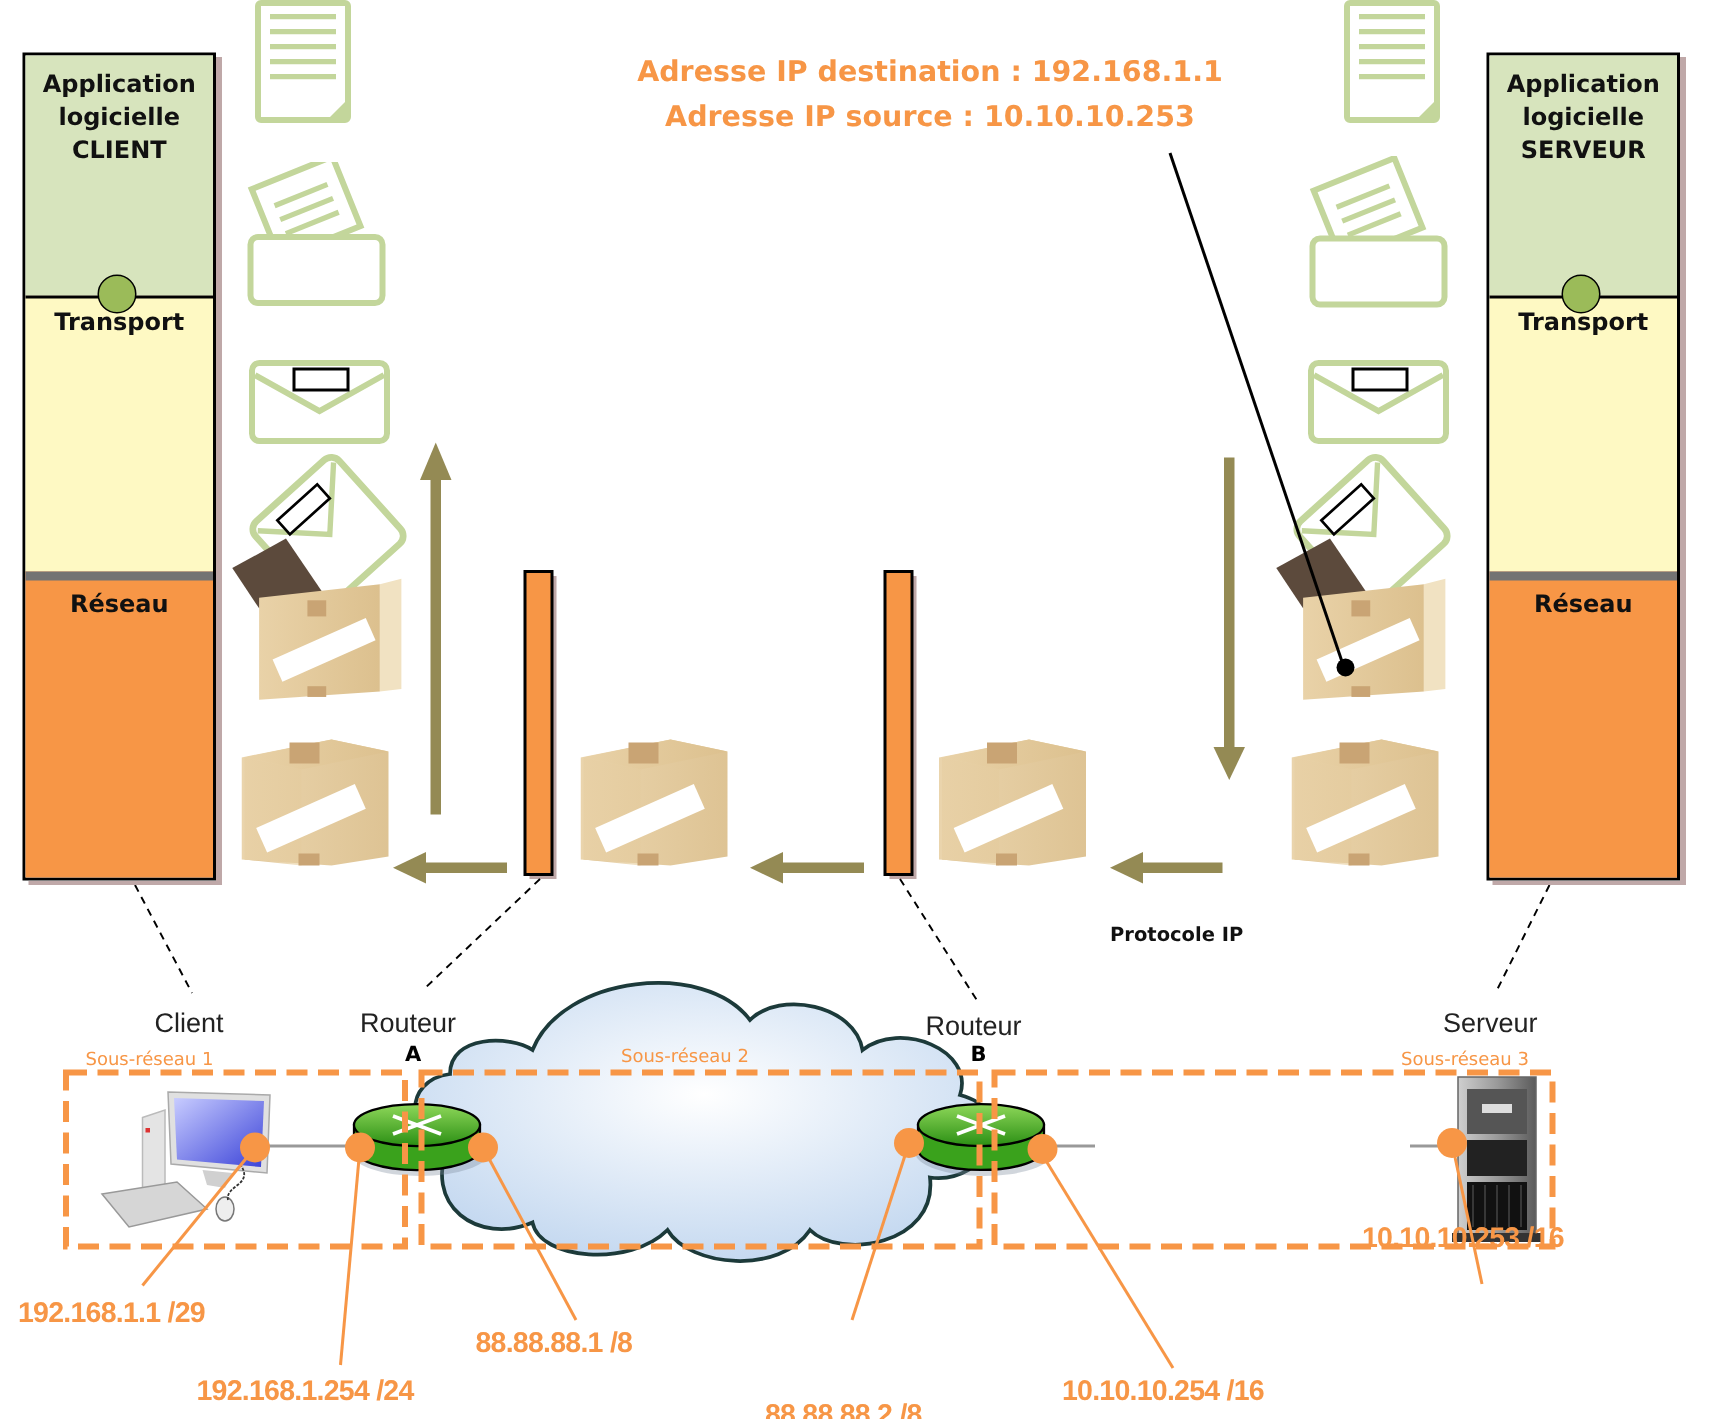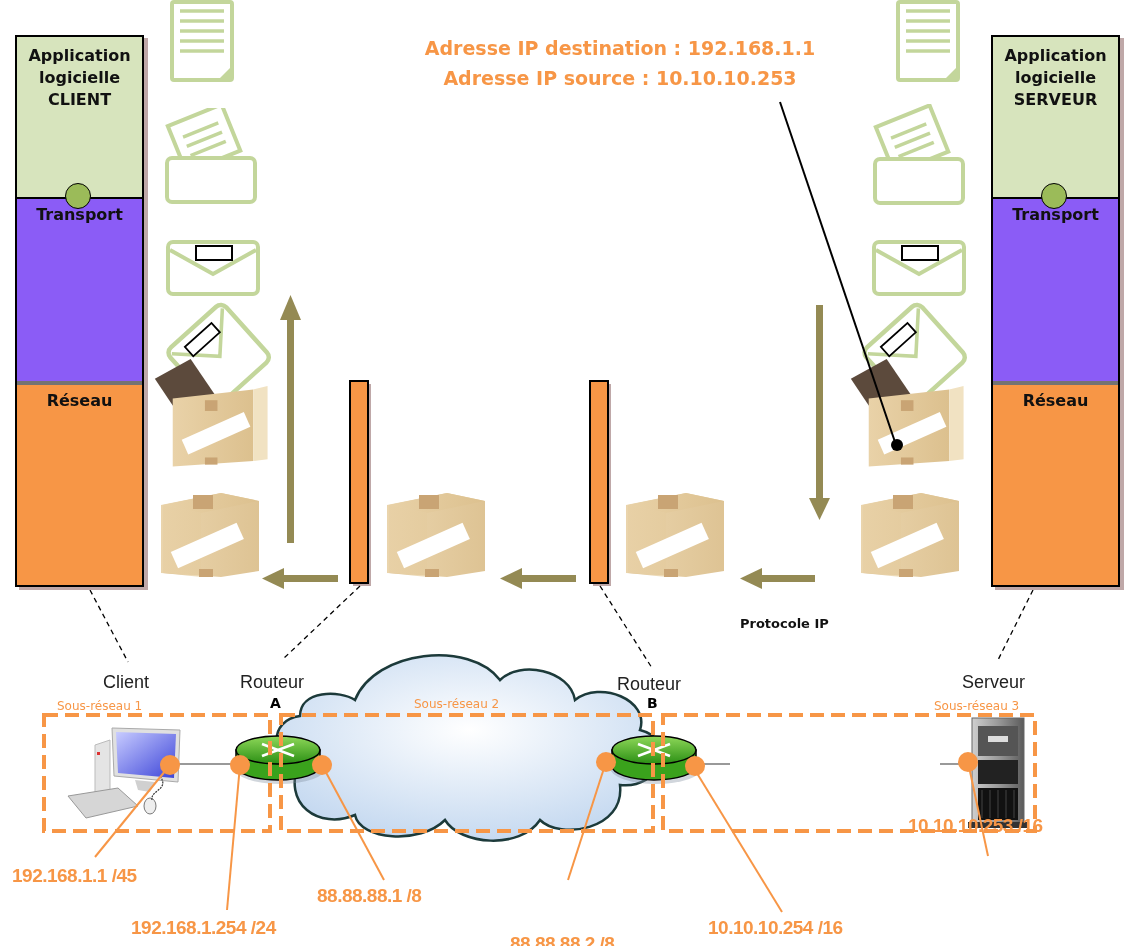--- a/index.html
+++ b/index.html
@@ -1,22 +1,22 @@
 <!DOCTYPE html>
 <html><head>
 <meta charset="utf-8">
 <style>
   html, body { margin:0; padding:0; background:#ffffff; }
   body { width:1139px; height:946px; position:relative; overflow:hidden; font-family:"Liberation Sans", sans-serif; }
   .abs { position:absolute; }
   .stack { position:absolute; left:15px; width:125px; border:2px solid #000; box-shadow:4px 3px 0 #bfa8a8; }
   .layer { position:absolute; left:0; width:100%; box-sizing:border-box; text-align:center; font-family:"DejaVu Sans", sans-serif; font-weight:bold; font-size:16px; color:#111; }
   .app { background:#d7e4bd; top:0; height:160px; padding-top:8px; line-height:22px; }
-  .transport { background:#8b5cf6; top:160px; height:184px; border-top:2px solid #000; padding-top:6px; }
-  .reseau { background:#f79646; top:344px; height:204px; border-top:4px solid #737373; padding-top:6px; }
+  .transport { background:#fef9c3; top:160px; height:184px; border-top:2px solid #000; padding-top:6px; }
+  .reseau { background:#f79646; top:344px; height:204px; border-top:6px solid #737373; padding-top:6px; }
   .sap { position:absolute; width:26px; height:26px; border-radius:50%; background:#9bbb59; border:1.5px solid #000; box-sizing:border-box; }
   .orange-txt { color:#f79646; font-family:"DejaVu Sans", sans-serif; font-weight:bold; }
   .ip-label { position:absolute; color:#f79646; font-family:"Liberation Sans", sans-serif; font-weight:bold; font-size:19px; letter-spacing:-0.5px; white-space:nowrap; }
   .dev-label { position:absolute; font-family:"Liberation Sans", sans-serif; font-size:18px; color:#222; }
   .sub-label { position:absolute; font-family:"DejaVu Sans", sans-serif; font-size:12px; color:#f79646; white-space:nowrap; }
   .router-letter { position:absolute; font-family:"DejaVu Sans", sans-serif; font-weight:bold; font-size:14px; color:#000; }
   svg { position:absolute; left:0; top:0; }
 </style>
 </head>
 <body>
@@ -257,18 +257,18 @@
 <div class="dev-label" style="left:240px; top:672px;">Routeur</div>
 <div class="router-letter" style="left:270px; top:695px;">A</div>
 <div class="dev-label" style="left:617px; top:674px;">Routeur</div>
 <div class="router-letter" style="left:647px; top:695px;">B</div>
 <div class="dev-label" style="left:962px; top:672px;">Serveur</div>
 
 <div class="sub-label" style="left:42px; top:699px;margin-left:15px;">Sous-réseau 1</div>
 <div class="sub-label" style="left:414px; top:697px;">Sous-réseau 2</div>
 <div class="sub-label" style="left:934px; top:699px;">Sous-réseau 3</div>
 
-<div class="ip-label" style="left:12px; top:865px;">192.168.1.1 /45</div>
+<div class="ip-label" style="left:12px; top:865px;">192.168.1.1 /29</div>
 <div class="ip-label" style="left:131px; top:917px;">192.168.1.254 /24</div>
 <div class="ip-label" style="left:317px; top:885px;">88.88.88.1 /8</div>
 <div class="ip-label" style="left:510px; top:933px;">88.88.88.2 /8</div>
 <div class="ip-label" style="left:708px; top:917px;">10.10.10.254 /16</div>
 <div class="ip-label" style="left:908px; top:815px;">10.10.10.253 /16</div>
 
 </body></html>

